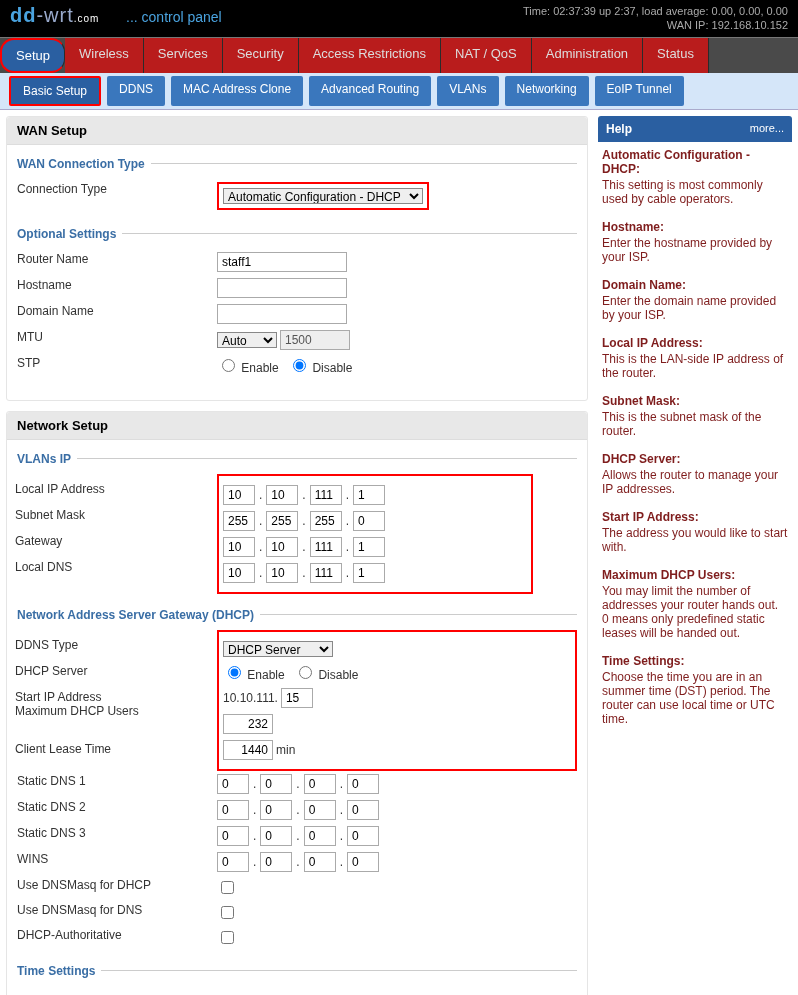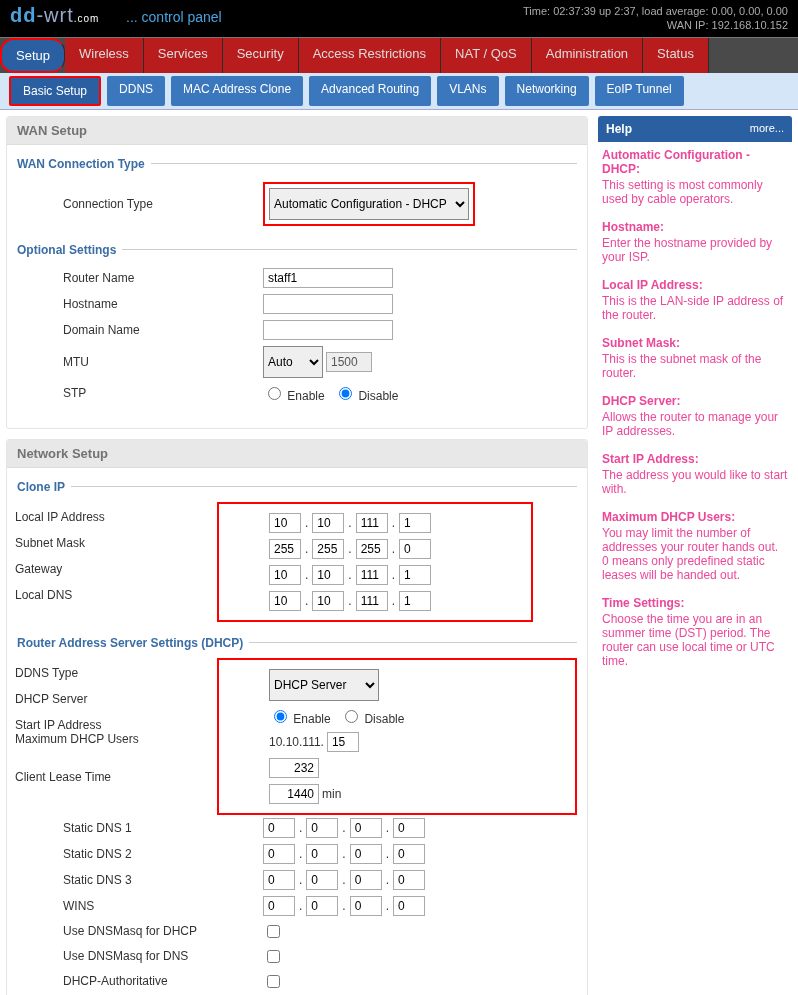--- a/index.html
+++ b/index.html
@@ -65,67 +65,67 @@
   .main { flex: 1; }
   .panel {
     border: 1px solid #e5e5e5;
     border-radius: 3px;
     margin-bottom: 10px;
   }
   .panel-head {
     background: #e8e8e8;
     padding: 6px 10px;
     font-weight: bold;
-    color: #737373;
+    color: #000000;
     border-bottom: 1px solid #ddd;
     border-radius: 3px 3px 0 0;
     font-size: 13px;
   }
   .panel-body { padding: 8px 10px; }
   fieldset {
     border: none;
     border-top: 1px solid #ccc;
     margin: 4px 0 14px 0;
     padding: 8px 0 0 0;
   }
   legend {
     color: #3a6ea5;
     font-weight: bold;
     padding: 0 6px 0 0;
     font-size: 12px;
   }
-  .row { display: flex; align-items: center; padding: 3px 0; margin-left: 46px; }
+  .row { display: flex; align-items: flex-start; padding: 3px 0; }
   .row .lbl { flex: 0 0 200px; color: #333; }
   .row .fld { flex: 1; display:flex; align-items:center; gap:3px; }
   input[type=text] {
     border: 1px solid #aaa;
     padding: 2px 4px;
     font-size: 12px;
     height: 20px;
     text-align: left;
   }
   .oct { width: 32px; text-align: right; }
-  select { border: 1px solid #888; font-size: 12px; height: 32px; }
+  select { border: 1px solid #888; font-size: 12px; height: 16px; }
   .sel-wide { width: 200px; }
   .box-red { border: 2px solid red; padding: 4px; display:inline-block; }
   .hl-block { border: 2px solid red; padding: 6px 4px; margin-left:-4px; }
   .sidebar { width: 196px; }
   .help-head {
     background: #2a5fa1;
     color: #fff;
     padding: 6px 8px;
     font-weight: bold;
     display:flex;
     justify-content: space-between;
     border-radius: 3px 3px 0 0;
   }
-  .help-body { padding: 6px 4px; font-size: 12px; color: #ec4899; }
+  .help-body { padding: 6px 4px; font-size: 12px; color: #7f1d1d; }
   .help-body .hitem { margin-bottom: 14px; }
   .help-body .hitem b { display:block; margin-bottom:2px; }
-  .mtu-val { background:#eee; color:#555; text-align:right; width:46px;}
+  .mtu-val { background:#eee; color:#555; text-align:right; width:70px;}
   .dot::after{content:"."; margin:0 1px;}
 </style>
 </head>
 <body>
 
 <div class="topbar">
   <div>
     <span class="brand">
       <span class="dd">dd</span><span class="wrt">-wrt</span><span class="com">.com</span>
     </span>
@@ -214,21 +214,21 @@
             </div>
           </div>
         </fieldset>
       </div>
     </div>
 
     <div class="panel">
       <div class="panel-head">Network Setup</div>
       <div class="panel-body">
         <fieldset>
-          <legend>Clone IP</legend>
+          <legend>VLANs IP</legend>
           <div class="hl-block" style="width:316px; margin-left:200px; position:relative;">
             <div style="position:absolute; left:-204px; top:6px; width:200px;">Local IP Address</div>
             <div class="row">
                 <div class="fld">
               <input type="text" class="oct" value="10" style="">
                   <span class="dot"></span>
               <input type="text" class="oct" value="10" style="">
                   <span class="dot"></span>
               <input type="text" class="oct" value="111" style="">
                   <span class="dot"></span>
@@ -268,21 +268,21 @@
                   <span class="dot"></span>
               <input type="text" class="oct" value="111" style="">
                   <span class="dot"></span>
               <input type="text" class="oct" value="1" style="">
             </div>
               </div>
           </div>
         </fieldset>
 
         <fieldset>
-          <legend>Router Address Server Settings (DHCP)</legend>
+          <legend>Network Address Server Gateway (DHCP)</legend>
 
           <div class="hl-block" style="width:360px; margin-left:200px; position:relative;">
             <div style="position:absolute; left:-204px; top:6px;">DDNS Type</div>
             <div class="row">
                 <div class="fld">
                   <select style="width:110px"><option>DHCP Server</option></select>
                 </div>
               </div>
 
             <div style="position:absolute; left:-204px; top:32px;">DHCP Server</div>
@@ -395,20 +395,21 @@
   </div>
 
   <div class="sidebar">
     <div class="help-head">
       <span>Help</span>
       <span style="font-weight:normal;font-size:11px;">more...</span>
     </div>
     <div class="help-body" id="help-body">
         <div class="hitem"><b>Automatic Configuration - DHCP:</b><span>This setting is most commonly used by cable operators.</span></div>
         <div class="hitem"><b>Hostname:</b><span>Enter the hostname provided by your ISP.</span></div>
+        <div class="hitem"><b>Domain Name:</b><span>Enter the domain name provided by your ISP.</span></div>
         <div class="hitem"><b>Local IP Address:</b><span>This is the LAN-side IP address of the router.</span></div>
         <div class="hitem"><b>Subnet Mask:</b><span>This is the subnet mask of the router.</span></div>
         <div class="hitem"><b>DHCP Server:</b><span>Allows the router to manage your IP addresses.</span></div>
         <div class="hitem"><b>Start IP Address:</b><span>The address you would like to start with.</span></div>
         <div class="hitem"><b>Maximum DHCP Users:</b><span>You may limit the number of addresses your router hands out. 0 means only predefined static leases will be handed out.</span></div>
         <div class="hitem"><b>Time Settings:</b><span>Choose the time you are in an summer time (DST) period. The router can use local time or UTC time.</span></div>
       </div>
   </div>
 </div>
 

